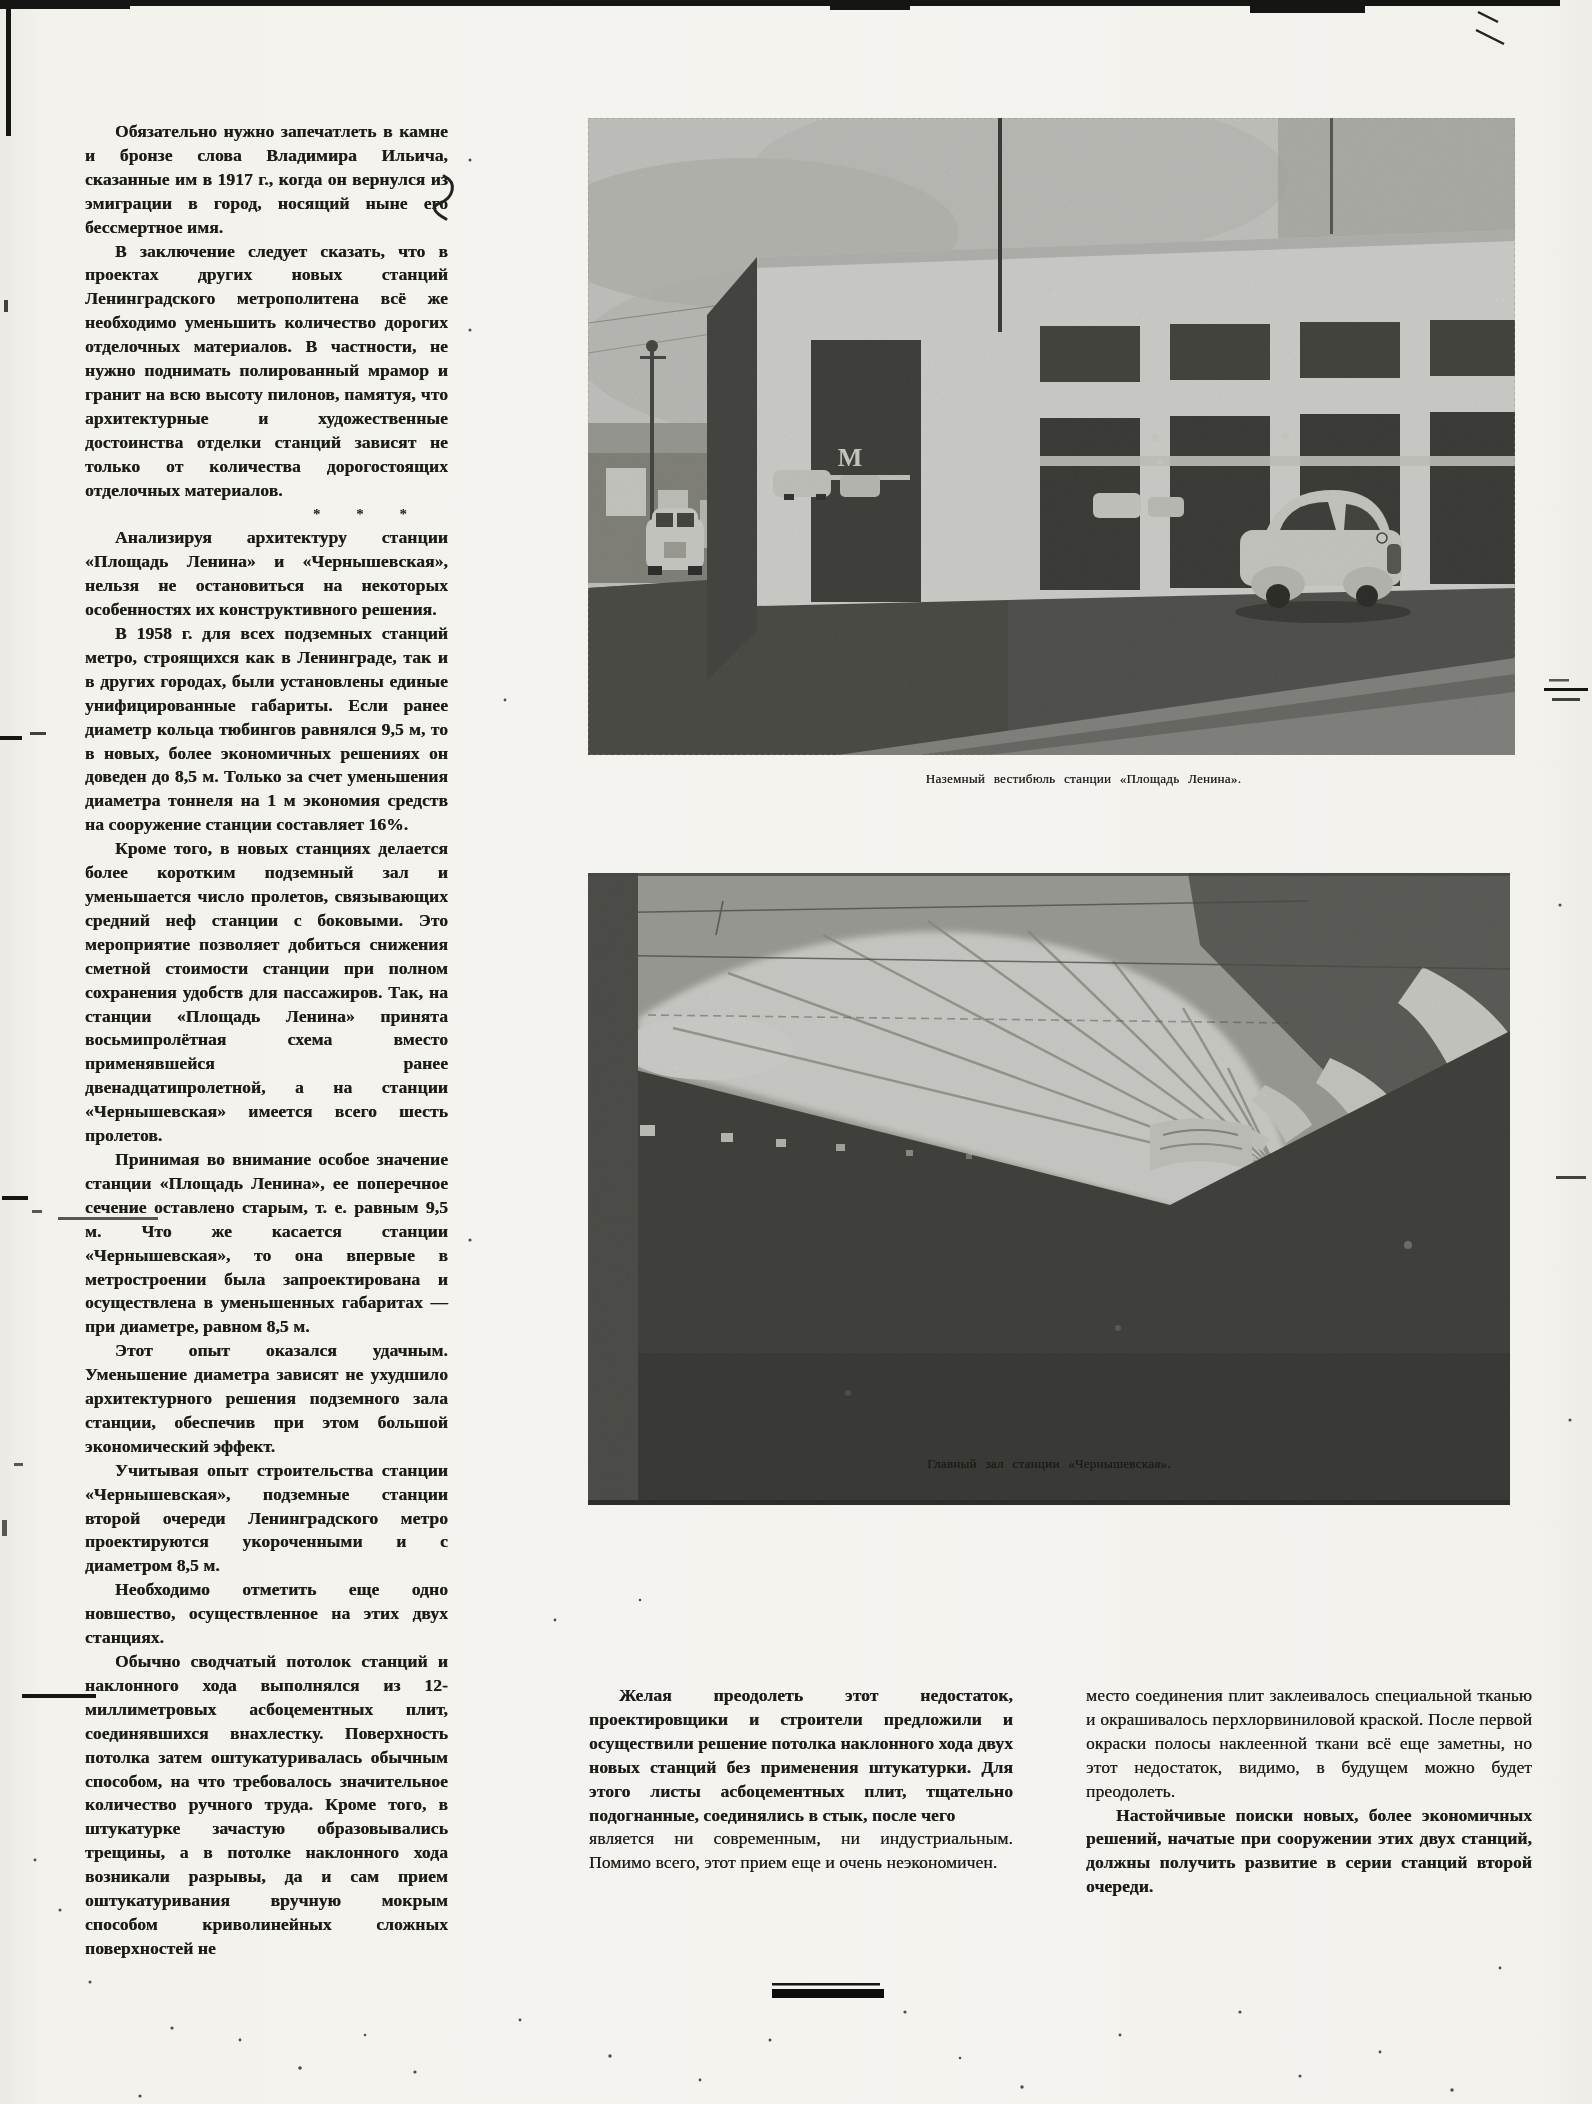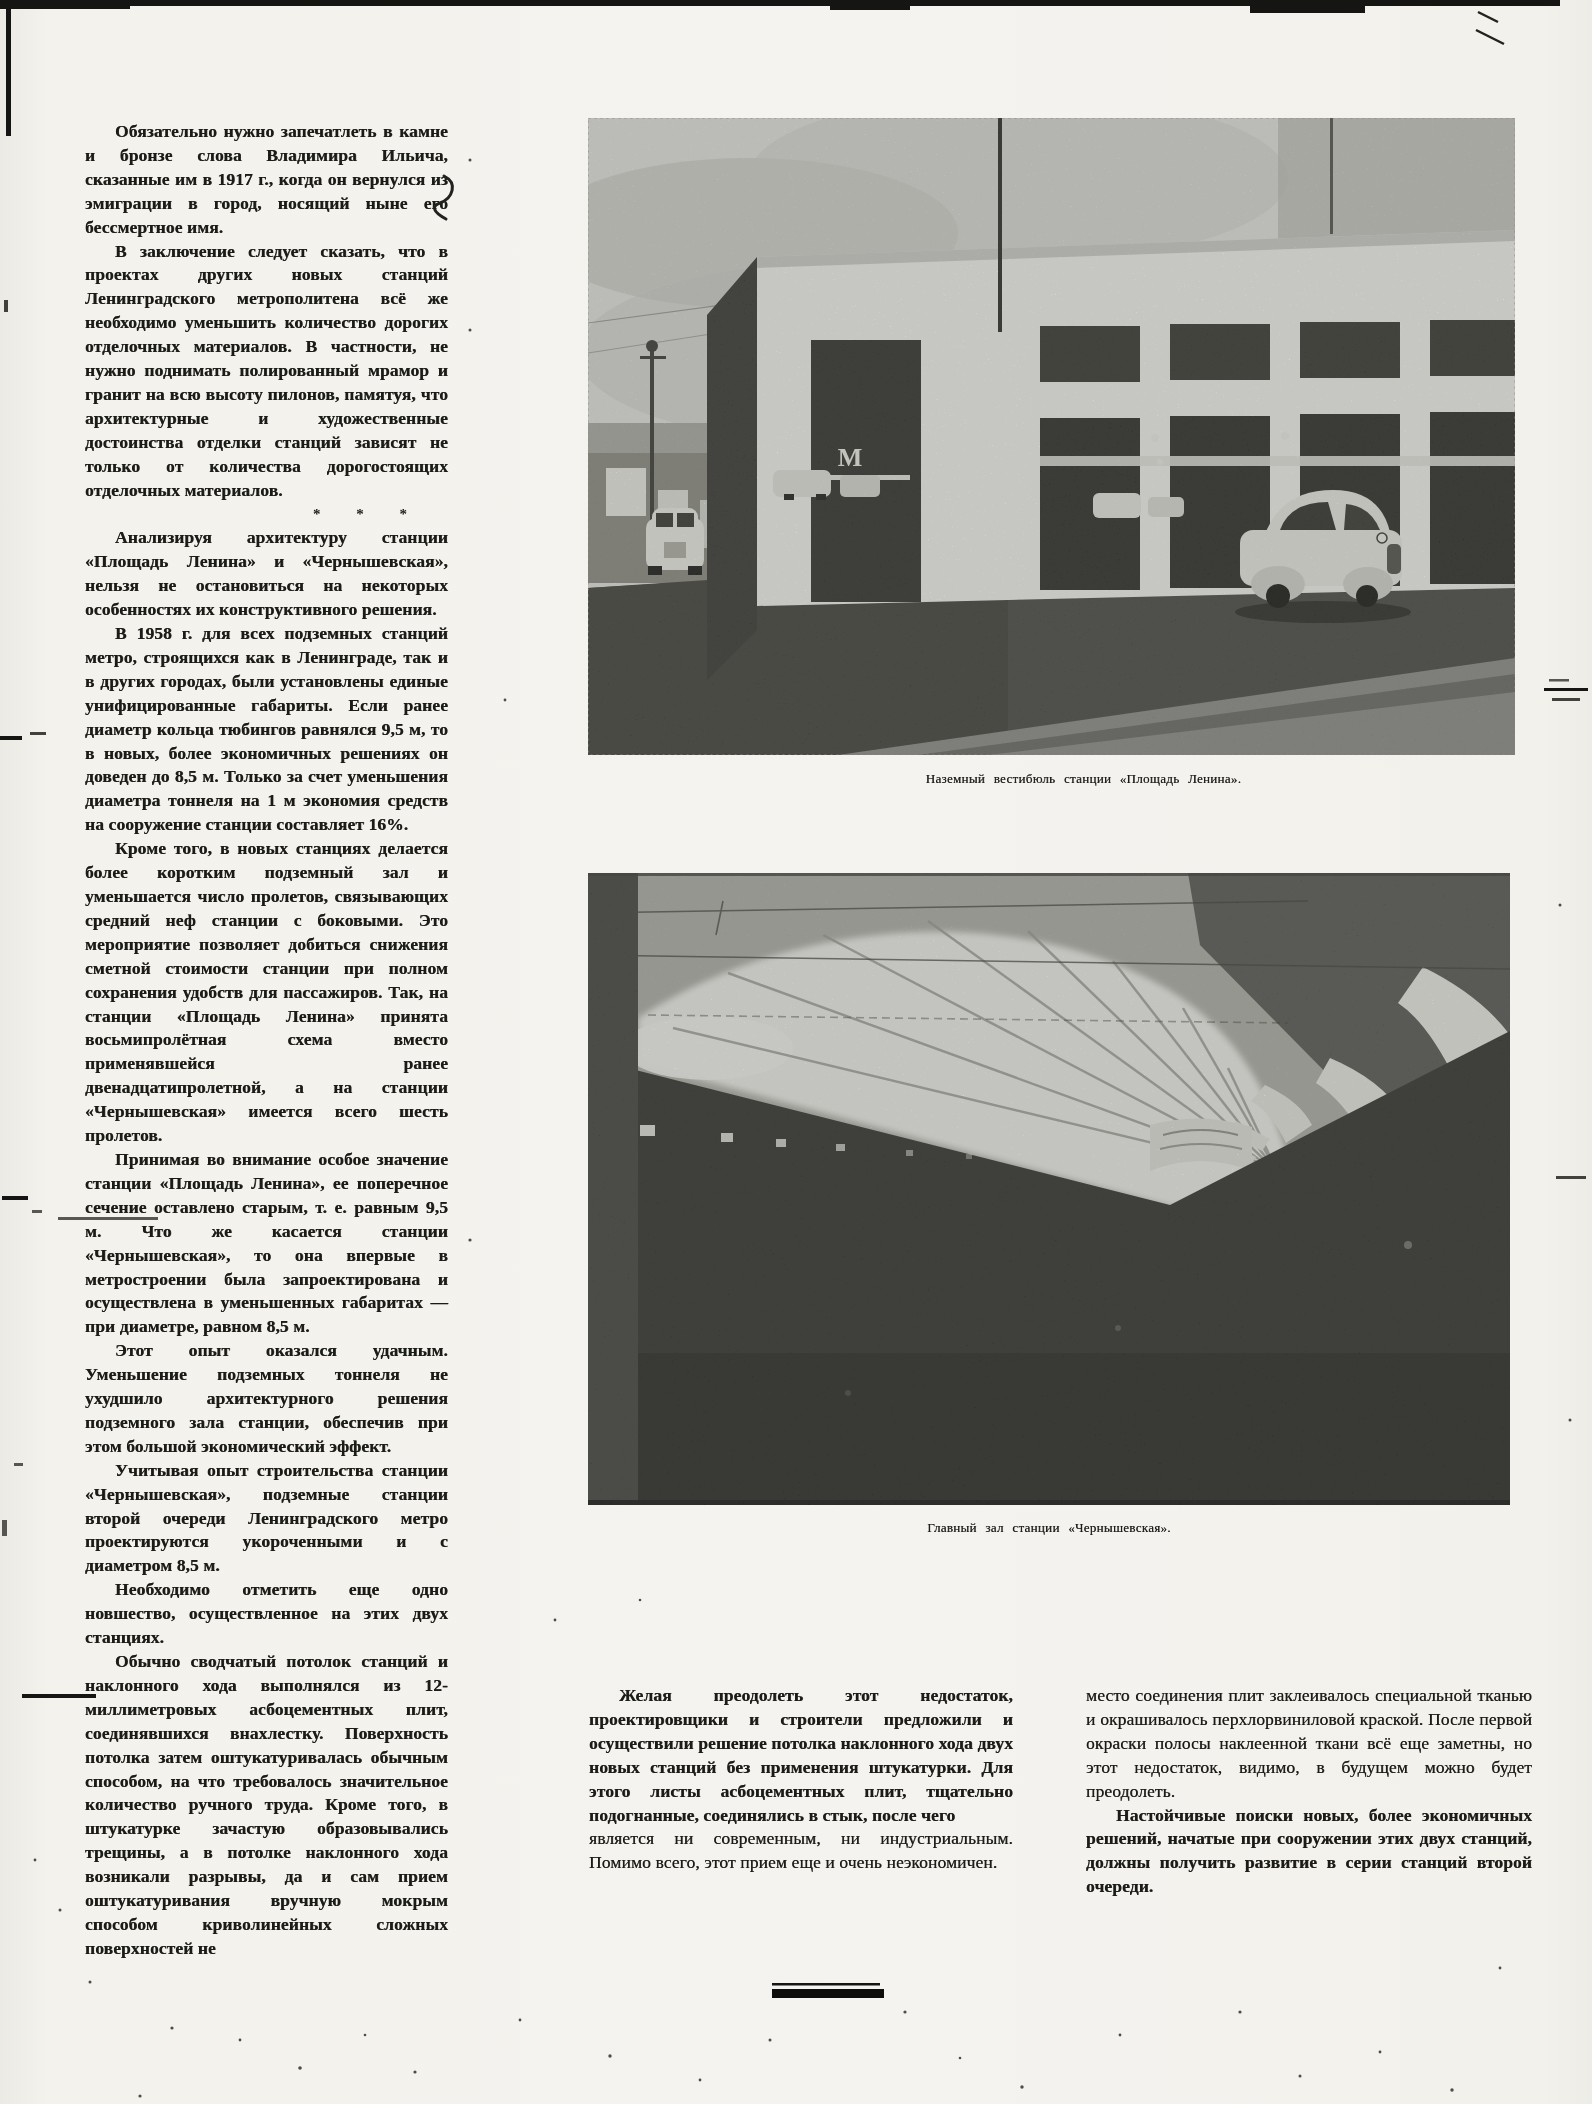--- a/index.html
+++ b/index.html
@@ -39,37 +39,37 @@
   #photo2{left:588px;top:873px;width:922px;height:632px;}
   .caption{
     position:absolute;
     font-size:13px;
     letter-spacing:.3px;
     word-spacing:5px;
     text-align:center;
     text-shadow:.3px 0 0 rgba(25,25,20,.7);
   }
   #caption1{left:588px;top:771px;width:927px;transform:translateX(32px);}
-  #caption2{left:588px;top:1520px;width:922px;}
+  #caption2{left:588px;top:1456px;width:922px;}
   .artifacts{position:absolute;left:0;top:0;pointer-events:none;}
 </style>
 </head>
 <body>
 
 <div class="page">
 
   <div class="textcol col-left">
       <p class="para indent">Обязательно нужно запечатлеть в камне и бронзе слова Владимира Ильича, сказанные им в 1917 г., когда он вернулся из эмиграции в город, носящий ныне его бессмертное имя.</p>
       <p class="para indent">В заключение следует сказать, что в проектах других новых станций Ленинградского метрополитена всё же необходимо уменьшить количество дорогих отделочных материалов. В частности, не нужно поднимать полированный мрамор и гранит на всю высоту пилонов, памятуя, что архитектурные и художественные достоинства отделки станций зависят не только от количества дорогостоящих отделочных материалов.</p>
       <p class="para divider">* * *</p>
       <p class="para indent">Анализируя архитектуру станции «Площадь Ленина» и «Чернышевская», нельзя не остановиться на некоторых особенностях их конструктивного решения.</p>
       <p class="para indent">В 1958 г. для всех подземных станций метро, строящихся как в Ленинграде, так и в других городах, были установлены единые унифицированные габариты. Если ранее диаметр кольца тюбингов равнялся 9,5 м, то в новых, более экономичных решениях он доведен до 8,5 м. Только за счет уменьшения диаметра тоннеля на 1 м экономия средств на сооружение станции составляет 16%.</p>
       <p class="para indent">Кроме того, в новых станциях делается более коротким подземный зал и уменьшается число пролетов, связывающих средний неф станции с боковыми. Это мероприятие позволяет добиться снижения сметной стоимости станции при полном сохранения удобств для пассажиров. Так, на станции «Площадь Ленина» принята восьмипролётная схема вместо применявшейся ранее двенадцатипролетной, а на станции «Чернышевская» имеется всего шесть пролетов.</p>
       <p class="para indent">Принимая во внимание особое значение станции «Площадь Ленина», ее поперечное сечение оставлено старым, т. е. равным 9,5 м. Что же касается станции «Чернышевская», то она впервые в метростроении была запроектирована и осуществлена в уменьшенных габаритах — при диаметре, равном 8,5 м.</p>
-      <p class="para indent">Этот опыт оказался удачным. Уменьшение подземных тоннеля не ухудшило архитектурного решения подземного зала станции, обеспечив при этом большой экономический эффект.</p>
+      <p class="para indent">Этот опыт оказался удачным. Уменьшение диаметра зависят не ухудшило архитектурного решения подземного зала станции, обеспечив при этом большой экономический эффект.</p>
       <p class="para indent">Учитывая опыт строительства станции «Чернышевская», подземные станции второй очереди Ленинградского метро проектируются укороченными и с диаметром 8,5 м.</p>
       <p class="para indent">Необходимо отметить еще одно новшество, осуществленное на этих двух станциях.</p>
       <p class="para indent">Обычно сводчатый потолок станций и наклонного хода выполнялся из 12-миллиметровых асбоцементных плит, соединявшихся внахлестку. Поверхность потолка затем оштукатуривалась обычным способом, на что требовалось значительное количество ручного труда. Кроме того, в штукатурке зачастую образовывались трещины, а в потолке наклонного хода возникали разрывы, да и сам прием оштукатуривания вручную мокрым способом криволинейных сложных поверхностей не</p>
     </div>
 
   <figure class="photo" id="photo1">
     <svg viewBox="0 0 927 637" preserveAspectRatio="none">
       <defs>
         <filter id="grainA" x="0" y="0" width="100%" height="100%">
           <feTurbulence type="fractalNoise" baseFrequency="0.85" numOctaves="2" stitchTiles="stitch" result="n"></feTurbulence>

